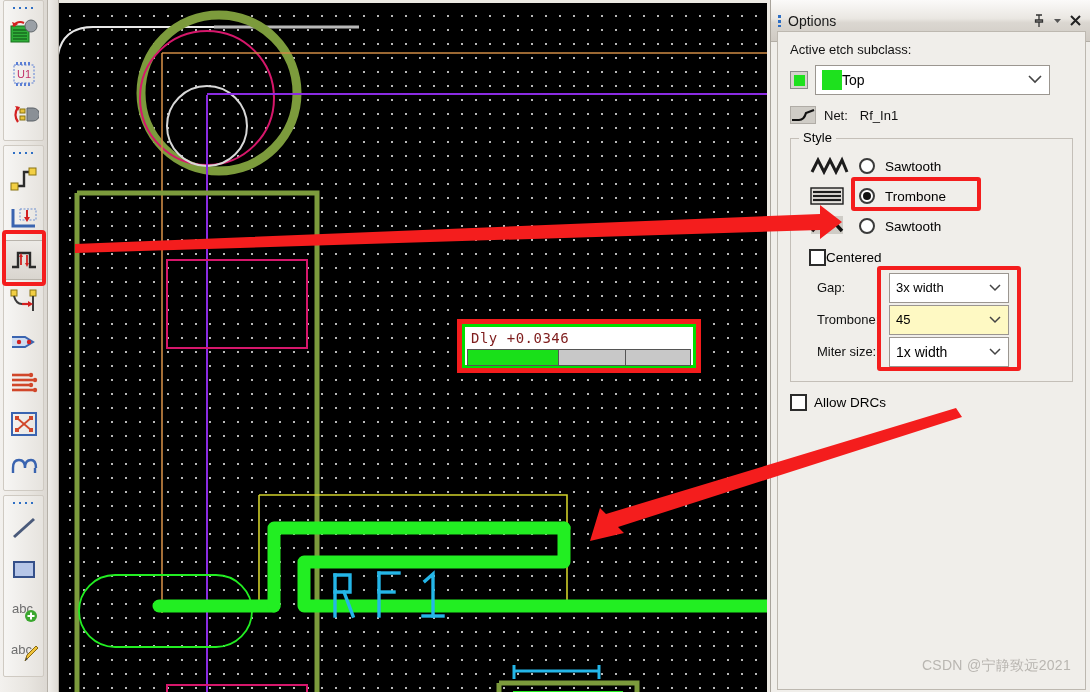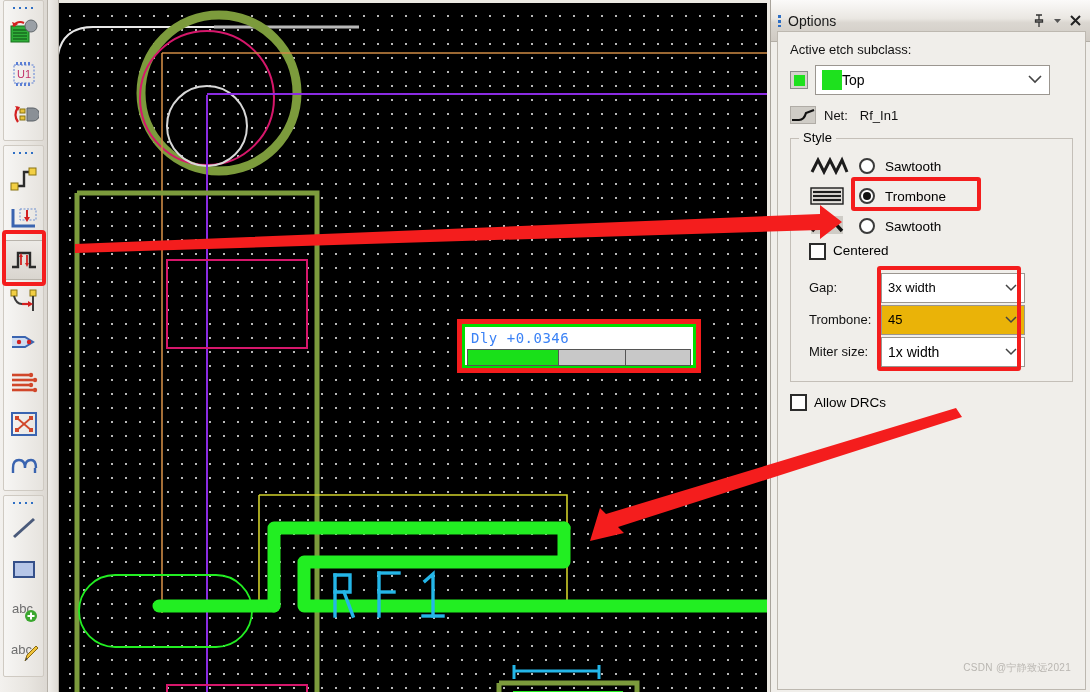--- a/index.html
+++ b/index.html
@@ -70,21 +70,21 @@
     left:398px;top:316px;width:244px;height:54px;
     border:5px solid #f41d1d;box-sizing:border-box;z-index:30;
   }
   #dly-inner{
     position:absolute;left:0;top:0;right:0;bottom:0;
     border:3px solid #00e000;background:#fff;box-sizing:border-box;
     padding:1px 2px;
   }
   #dly-text{
     font-family:"DejaVu Sans Mono","Liberation Mono",monospace;
-    font-size:14px;color:#3b82f6;letter-spacing:.5px;line-height:20px;
+    font-size:14px;color:#7f1d1d;letter-spacing:.5px;line-height:20px;
     padding-left:4px;
   }
   #dly-bar{
     display:flex;height:17px;margin-top:1px;border:1px solid #555;
     box-sizing:border-box;background:#c8c8c8;
   }
   #dly-bar .seg{border-right:1px solid #555;box-sizing:border-box;}
   #dly-bar .filled{background:#19e019;}
 
   
@@ -126,21 +126,21 @@
     width:18px;height:18px;border:1px solid #8b8b8b;
     background:#d6d3ce;display:flex;align-items:center;justify-content:center;
     box-sizing:border-box;
   }
   #swatch-inner{width:11px;height:11px;background:#1ee11e;}
   .combo{
     height:30px;background:#fff;border:1px solid #9b9690;
     display:flex;align-items:center;padding:0 6px;box-sizing:border-box;
     position:relative;
   }
-  .combo.grey{background:#eab308;}
+  .combo.grey{background:#fef9c3;}
   .combo .chev{margin-left:auto;color:#444;font-size:11px;}
   #subclass-combo{width:235px;}
   #subclass-color{width:20px;height:20px;background:#1ee11e;}
 
   
   #net-row{margin-top:11px;display:flex;align-items:center;gap:8px;}
   #net-icon{
     width:26px;height:18px;background:#cfccc6;border:1px solid #b0aca6;
     box-sizing:border-box;position:relative;overflow:hidden;
   }
@@ -161,33 +161,33 @@
     width:16px;height:16px;border-radius:50%;
     border:2px solid #3b3b3b;background:#fff;box-sizing:border-box;
     display:flex;align-items:center;justify-content:center;flex:0 0 16px;
   }
   .radio .dot{width:8px;height:8px;border-radius:50%;background:#111;}
   .radio-label{font-size:13.5px;}
   .cbx{
     width:17px;height:17px;border:2px solid #2c2c2c;background:#fff;
     box-sizing:border-box;flex:0 0 17px;
   }
-  #centered-row{display:flex;gap:7px;height:28px;margin-top:2px;}
-  .field-row{display:flex;align-items:center;height:31px;margin-top:1px;}
+  #centered-row{display:flex;align-items:center;height:28px;margin-top:2px;}
+  .field-row{display:flex;align-items:center;height:31px;margin-top:1px;margin-left:8px;}
   .field-row .lbl{width:72px;flex:0 0 72px;font-size:13px;}
-  .field-row .combo{width:144px;}
+  .field-row .combo{width:120px;}
   #allow-row{display:flex;align-items:center;gap:7px;margin-top:12px;}
 
   
   .hl-rect{position:absolute;border:4px solid #f41d1d;
     border-radius:3px;box-sizing:border-box;pointer-events:none;z-index:20;}
 
   #watermark{
     position:absolute;right:14px;bottom:14px;
-    font-size:10px;color:#b9b6b1;white-space:nowrap;
+    font-size:14px;color:#b9b6b1;white-space:nowrap;
     letter-spacing:.3px;
   }
 </style>
 </head>
 <body>
 
 <div class="abs" id="left-toolbar">
 
   <div class="tb-group">
     <div class="tb-grip"></div>

